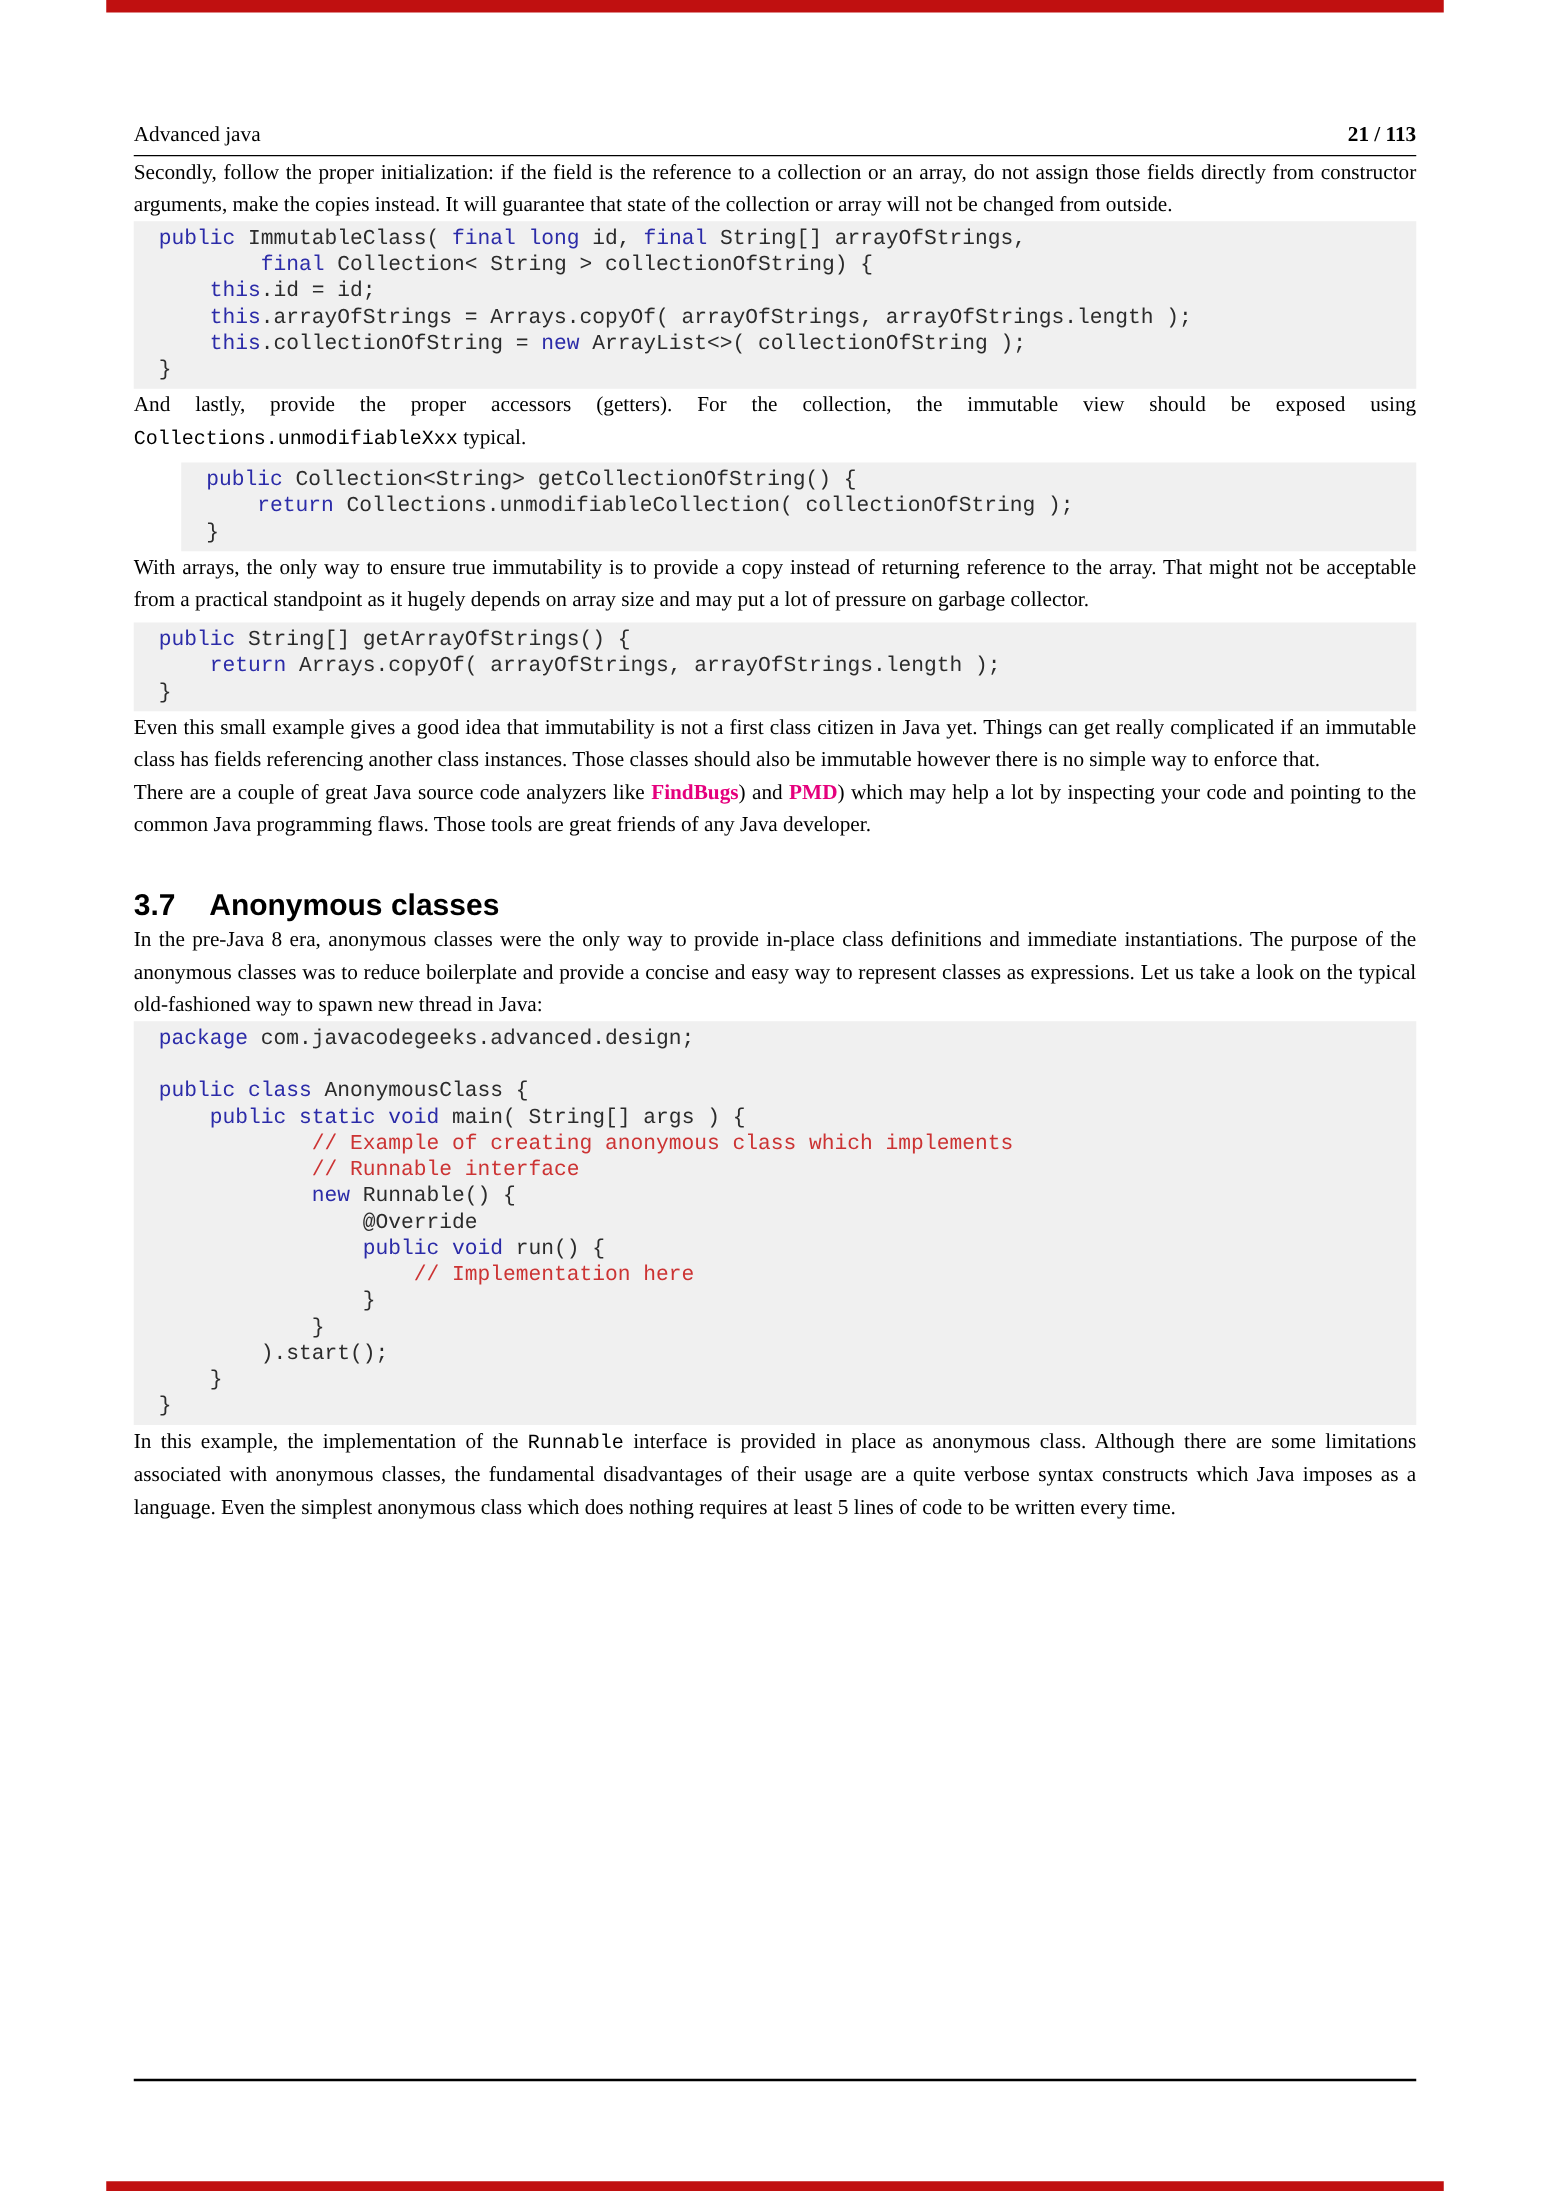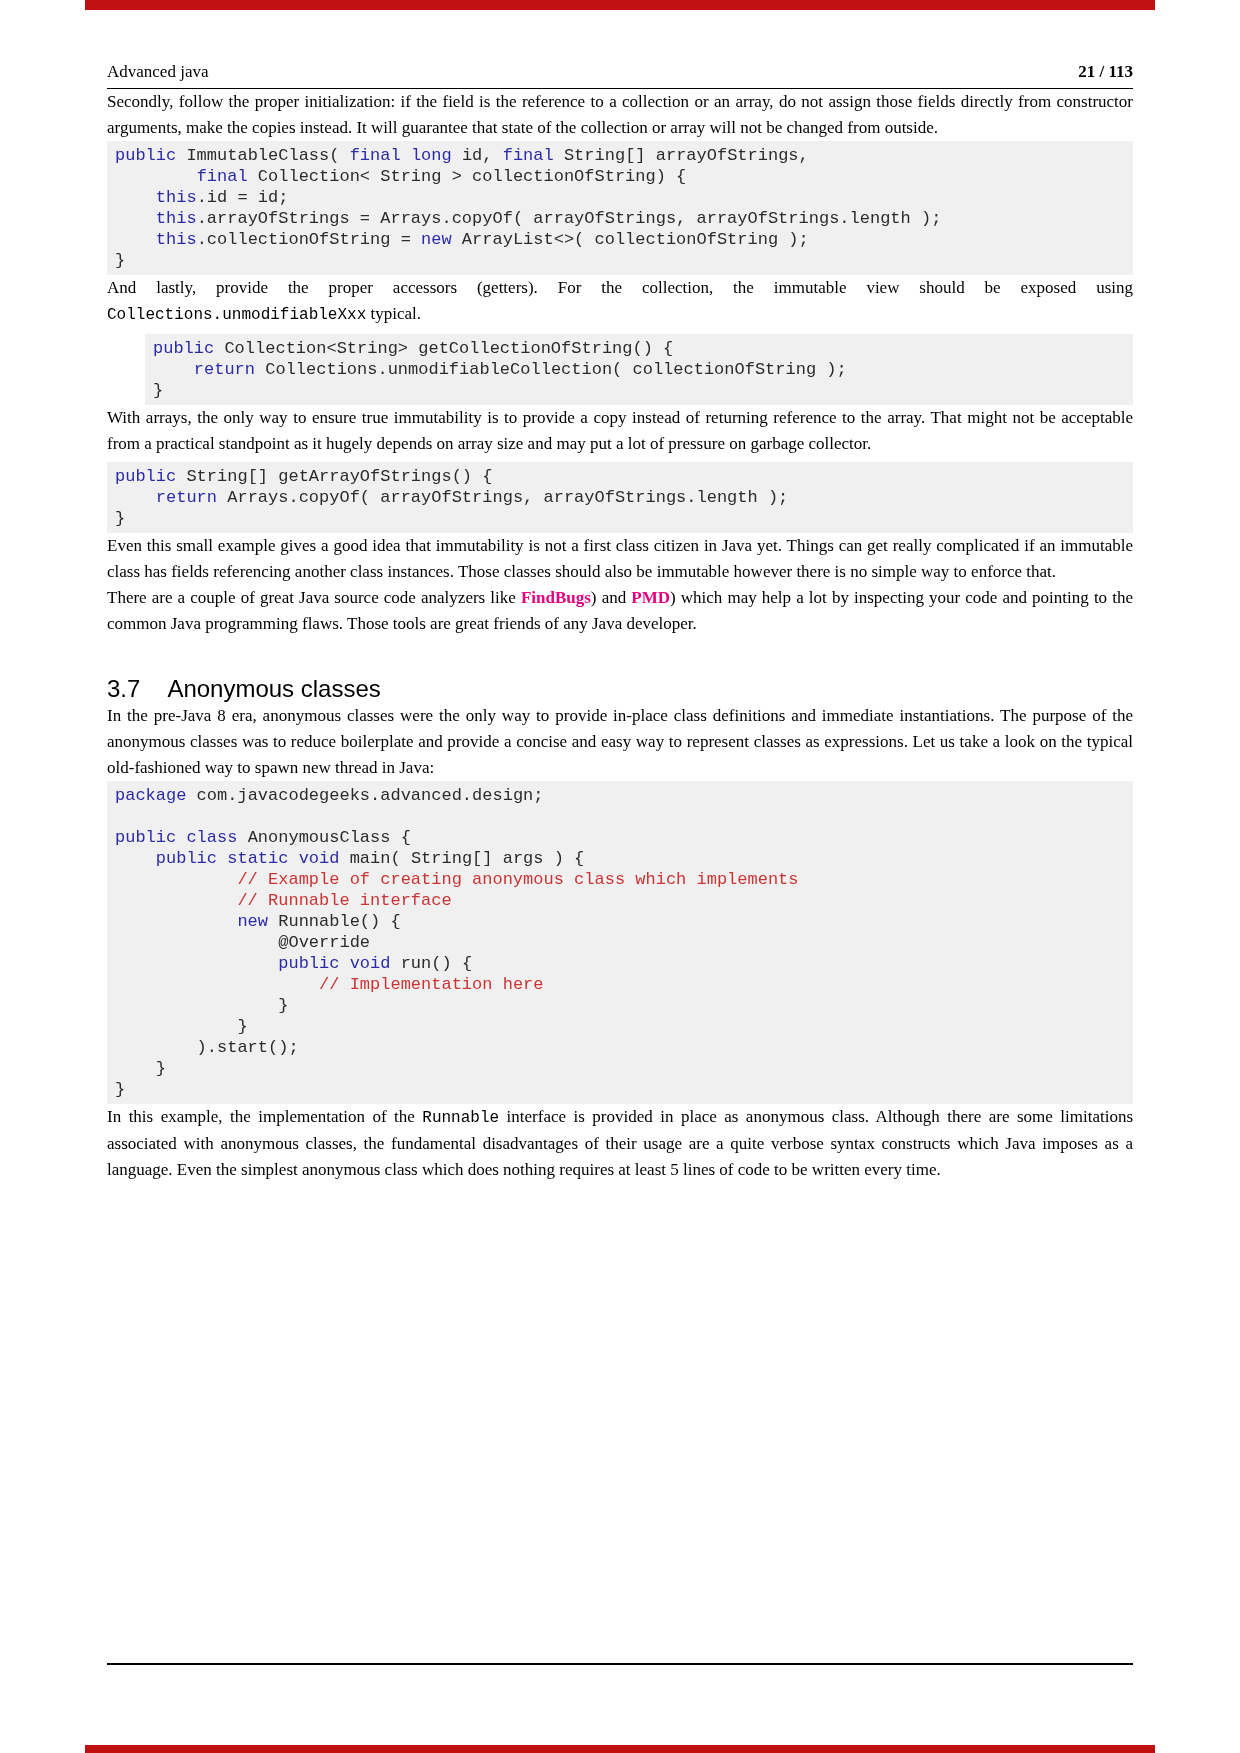--- a/index.html
+++ b/index.html
@@ -4,39 +4,39 @@
 <style>
   html,body{margin:0;padding:0;}
   body{
     width:1240px;height:1753px;position:relative;background:#ffffff;
     font-family:"Liberation Serif", serif;color:#000;overflow:hidden;
   }
   .accent-bar{position:absolute;left:85px;width:1070px;background:var(--accent,#c01010);}
   .accent-bar.top{top:0;height:10px;}
   .accent-bar.bottom{top:1745px;height:8px;}
   .page-inner{position:absolute;left:107px;top:0;width:1026px;}
-  .header-row{display:flex;justify-content:space-between;align-items:baseline;padding-top:62px;font-size:17px;}
+  .header-row{display:flex;justify-content:space-between;align-items:baseline;padding-top:98px;font-size:17px;}
   .header-page-num{font-weight:bold;}
   .header-rule{border:0;border-top:1.6px solid #000;margin:6px 0 0 0;}
   p.body-par{margin:0;font-size:17px;line-height:26px;text-align:justify;}
   .run-plain{}
   .run-mono{font-family:"Liberation Mono", monospace;font-size:16px;}
   .run-link{color:var(--link,#e5007d);font-weight:bold;cursor:pointer;}
   .code-block{
     background:var(--codebg,#f0f0f0);
     font-family:"Liberation Mono", monospace;font-size:17px;line-height:21px;
-    color:#2b2b2b;padding:4px 4px 4px 8px;margin:0;
+    color:#2b2b2b;padding:4px 4px 4px 20px;margin:0;
   }
   .code-line{white-space:pre;min-height:21px;}
   .tok-k{color:var(--keyword,#2b2ba8);}
   .tok-p{color:#2b2b2b;}
   .tok-c{color:var(--comment,#cc3333);}
   .section-heading{
     display:flex;gap:27px;align-items:baseline;
-    font-family:"Liberation Sans", sans-serif;font-weight:normal;font-size:24px;
+    font-family:"Liberation Sans", sans-serif;font-weight:bold;font-size:24px;
     margin:38px 0 0 0;
   }
   .mt-17{margin-top:17px;} .mt-18{margin-top:18px;} .mt-6{margin-top:6px;margin-left:38px;}
   .mt-5{margin-top:5px;} .mt-4{margin-top:4px;} .mt-57{margin-top:57px;} .mt-27{margin-top:27px;} .mt-0{margin-top:0;}
   .mt-26{margin-top:26px;}
   .footer-rule{position:absolute;left:107px;top:1663px;width:1026px;border:0;border-top:2px solid #000;margin:0;}
 </style>
 </head>
 <body style="--accent: #c01010; --codebg: #f0f0f0; --keyword: #2b2ba8; --comment: #cc3333; --link: #e5007d;">
 

